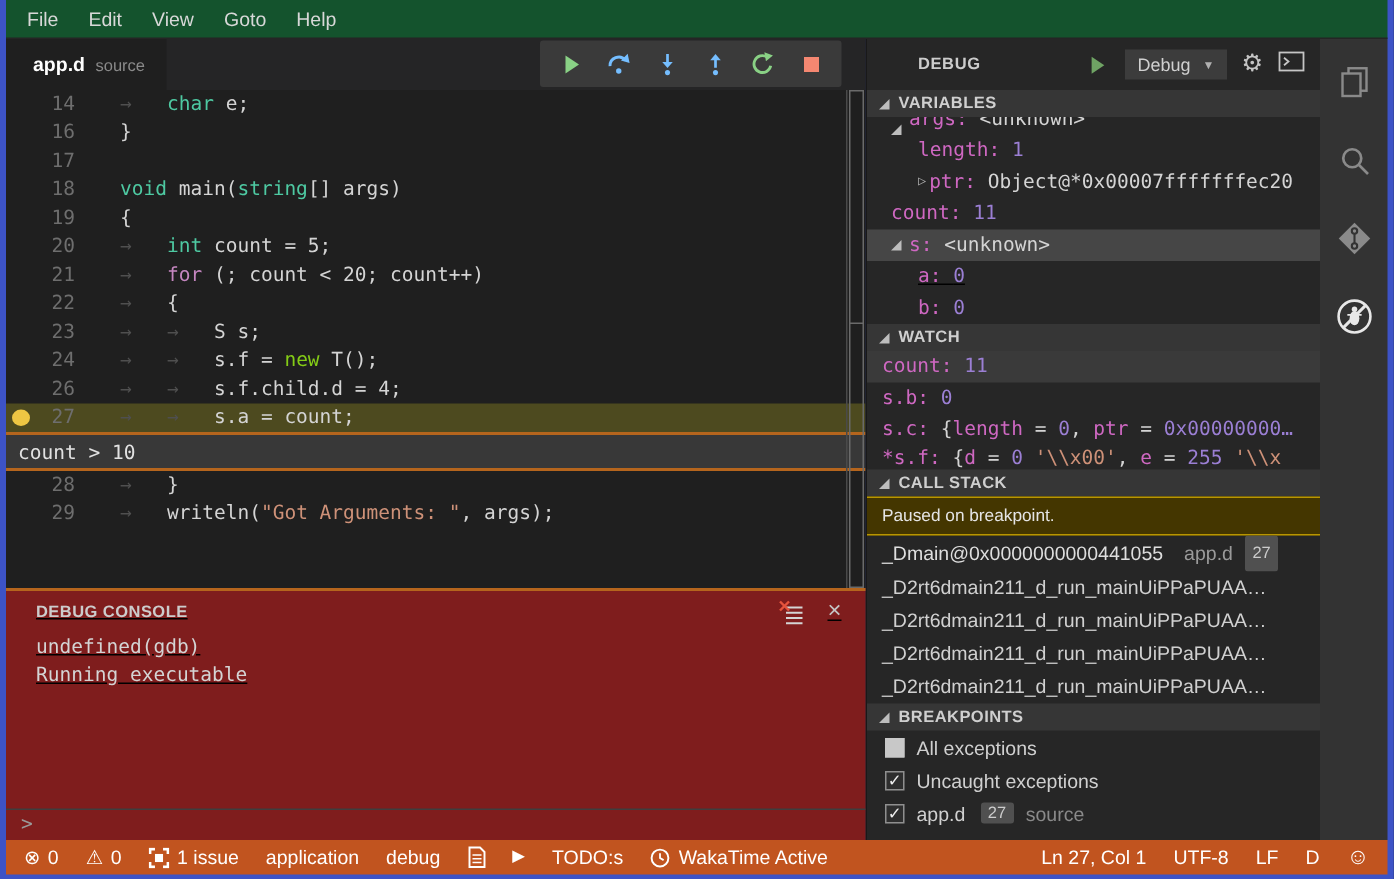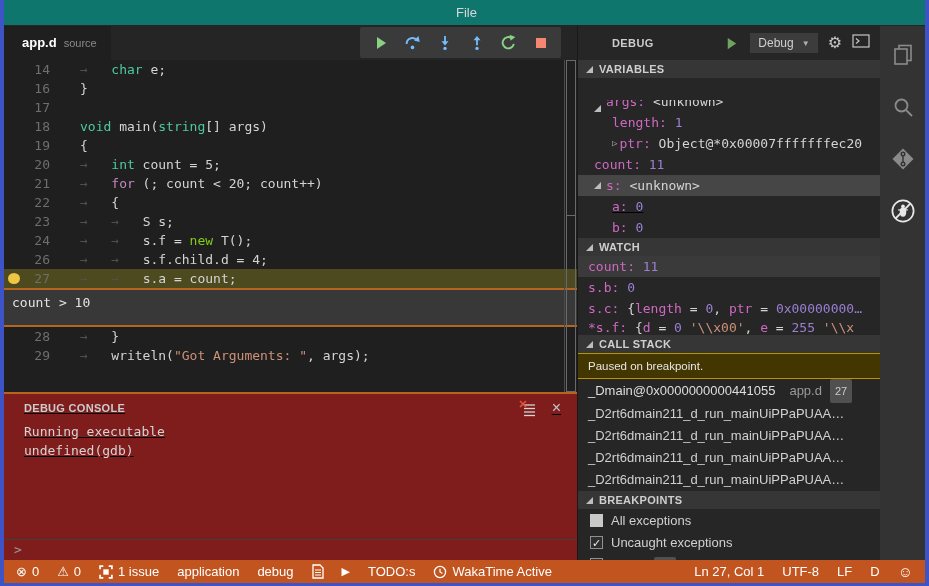--- a/index.html
+++ b/index.html
@@ -2,22 +2,22 @@
 <html><head>
 <meta charset="utf-8">
 <style>
   * { margin:0; padding:0; box-sizing:border-box; }
   html,body { width:929px; height:586px; overflow:hidden; background:#3D53C6;
               font-family:"Liberation Sans", sans-serif; }
   .window { position:relative; width:929px; height:586px; background:#3D53C6; }
 
   
   .menubar { position:absolute; left:4px; top:0; right:4px; height:26px;
-             background:#0f766e; display:flex; align-items:center; padding-left:4px;
-             border-bottom:1px solid #252525;flex-direction:column; }
+             background:#14532d; display:flex; align-items:center; padding-left:4px;
+             border-bottom:1px solid #252525; }
   .menu-item { color:#d8d8d8; font-size:13px; padding:0 10px; line-height:25px; cursor:default; }
 
   
   .main { position:absolute; left:4px; top:26px; width:876px; height:534px; display:flex; }
   .editor-col { width:573px; height:534px; display:flex; flex-direction:column; background:#1f1f1f; }
   .side-panel { width:303px; height:534px; background:#262626; border-left:1px solid #191919;
                 display:flex; flex-direction:column; overflow:hidden; }
   .activity-bar { position:absolute; right:4px; top:26px; width:45px; height:534px;
                   background:#333333; display:flex; flex-direction:column; align-items:center;
                   padding-top:16px; gap:26px; }
@@ -38,21 +38,21 @@
                font-family:"DejaVu Sans Mono", monospace; font-size:13px; }
   .code-line { display:flex; height:19px; line-height:19px; white-space:pre; }
   .code-line.current { background:#4d4a1f; }
   .gutter-dot { width:19px; flex:0 0 19px; position:relative; }
   .bp-dot { position:absolute; left:4px; top:4px; width:12px; height:11px; border-radius:50%;
             background:#EEC643; }
   .lnum { width:27px; flex:0 0 27px; text-align:right; color:#6e6e6e; }
   .ltext { padding-left:10px;margin-left:20px; }
   .c-k { color:#4EC9A2; } .c-p { color:#C586C0; } .c-b { color:#84cc16; }
   .c-s { color:#CE9178; } .c-d { color:#D4D4D4; } .c-ws { color:#4f4f4f; }
-  .cond-widget { height:39px; background:#383838; border-top:2px solid #B5651D;
+  .cond-widget { height:26px; background:#383838; border-top:2px solid #B5651D;
                  border-bottom:2px solid #B5651D; color:#e2e2e2; line-height:25px;
                  padding-left:8px; font-size:13px; }
   .overview-ruler { position:absolute; right:0; top:0; bottom:0; width:13px;
                     border-left:1px solid #4a4a4a; }
   .ruler-thumb-a { position:absolute; left:1px; right:1px; top:0; height:47%;
                    border:1px solid #6a6a6a; }
   .ruler-thumb-b { position:absolute; left:1px; right:1px; top:47%; bottom:0;
                    border:1px solid #6a6a6a; border-top:none; }
 
   
@@ -221,22 +221,22 @@
                 <g stroke="#E5533C" stroke-width="1.6">
                   <line x1="1" y1="1" x2="7" y2="7"></line>
                     <line x1="7" y1="1" x2="1" y2="7"></line>
                 </g>
               </svg>
             </span>
             <span class="close-x">×</span>
           </span>
         </div>
         <div id="console-lines">
+            <div class="console-line">undefined(gdb)</div>
             <div class="console-line">Running executable</div>
-            <div class="console-line">undefined(gdb)</div>
           </div>
         <div class="console-input">&gt;</div>
       </div>
     </div>
 
     <div class="side-panel">
       <div class="panel-header">
         <span class="panel-title">DEBUG</span>
         <span class="dbg-btn">
           <svg width="15" height="15" viewBox="0 0 16 16">
@@ -253,21 +253,21 @@
             <rect x="1" y="1" width="16" height="12" fill="none" stroke="#c5c5c5" stroke-width="1.2"></rect>
             <path d="M4,4.5 L7,7 L4,9.5" fill="none" stroke="#c5c5c5" stroke-width="1.2"></path>
           </svg>
         </span>
       </div>
       <div id="panel-sections">
           <div class="sect-h">
             <span class="tri-open"></span>
             <span>VARIABLES</span>
           </div>
-          <div class="prow clipped" style="padding-left: 16px; margin-top: 22px;">
+          <div class="prow clipped" style="padding-left: 16px;">
             <span class="tri-open" style="margin-right: 5px;"></span>
             <span><span class="v-name">args: </span><span class="v-d">&lt;unknown&gt;</span></span>
           </div>
           <div class="prow" style="padding-left: 34px;">
             <span><span class="v-name">length: </span><span class="v-num">1</span></span>
           </div>
           <div class="prow" style="padding-left: 34px;">
             <span class="tri-closed">▷</span>
             <span><span class="v-name">ptr: </span><span class="v-d">Object@*0x00007fffffffec20</span></span>
           </div>

